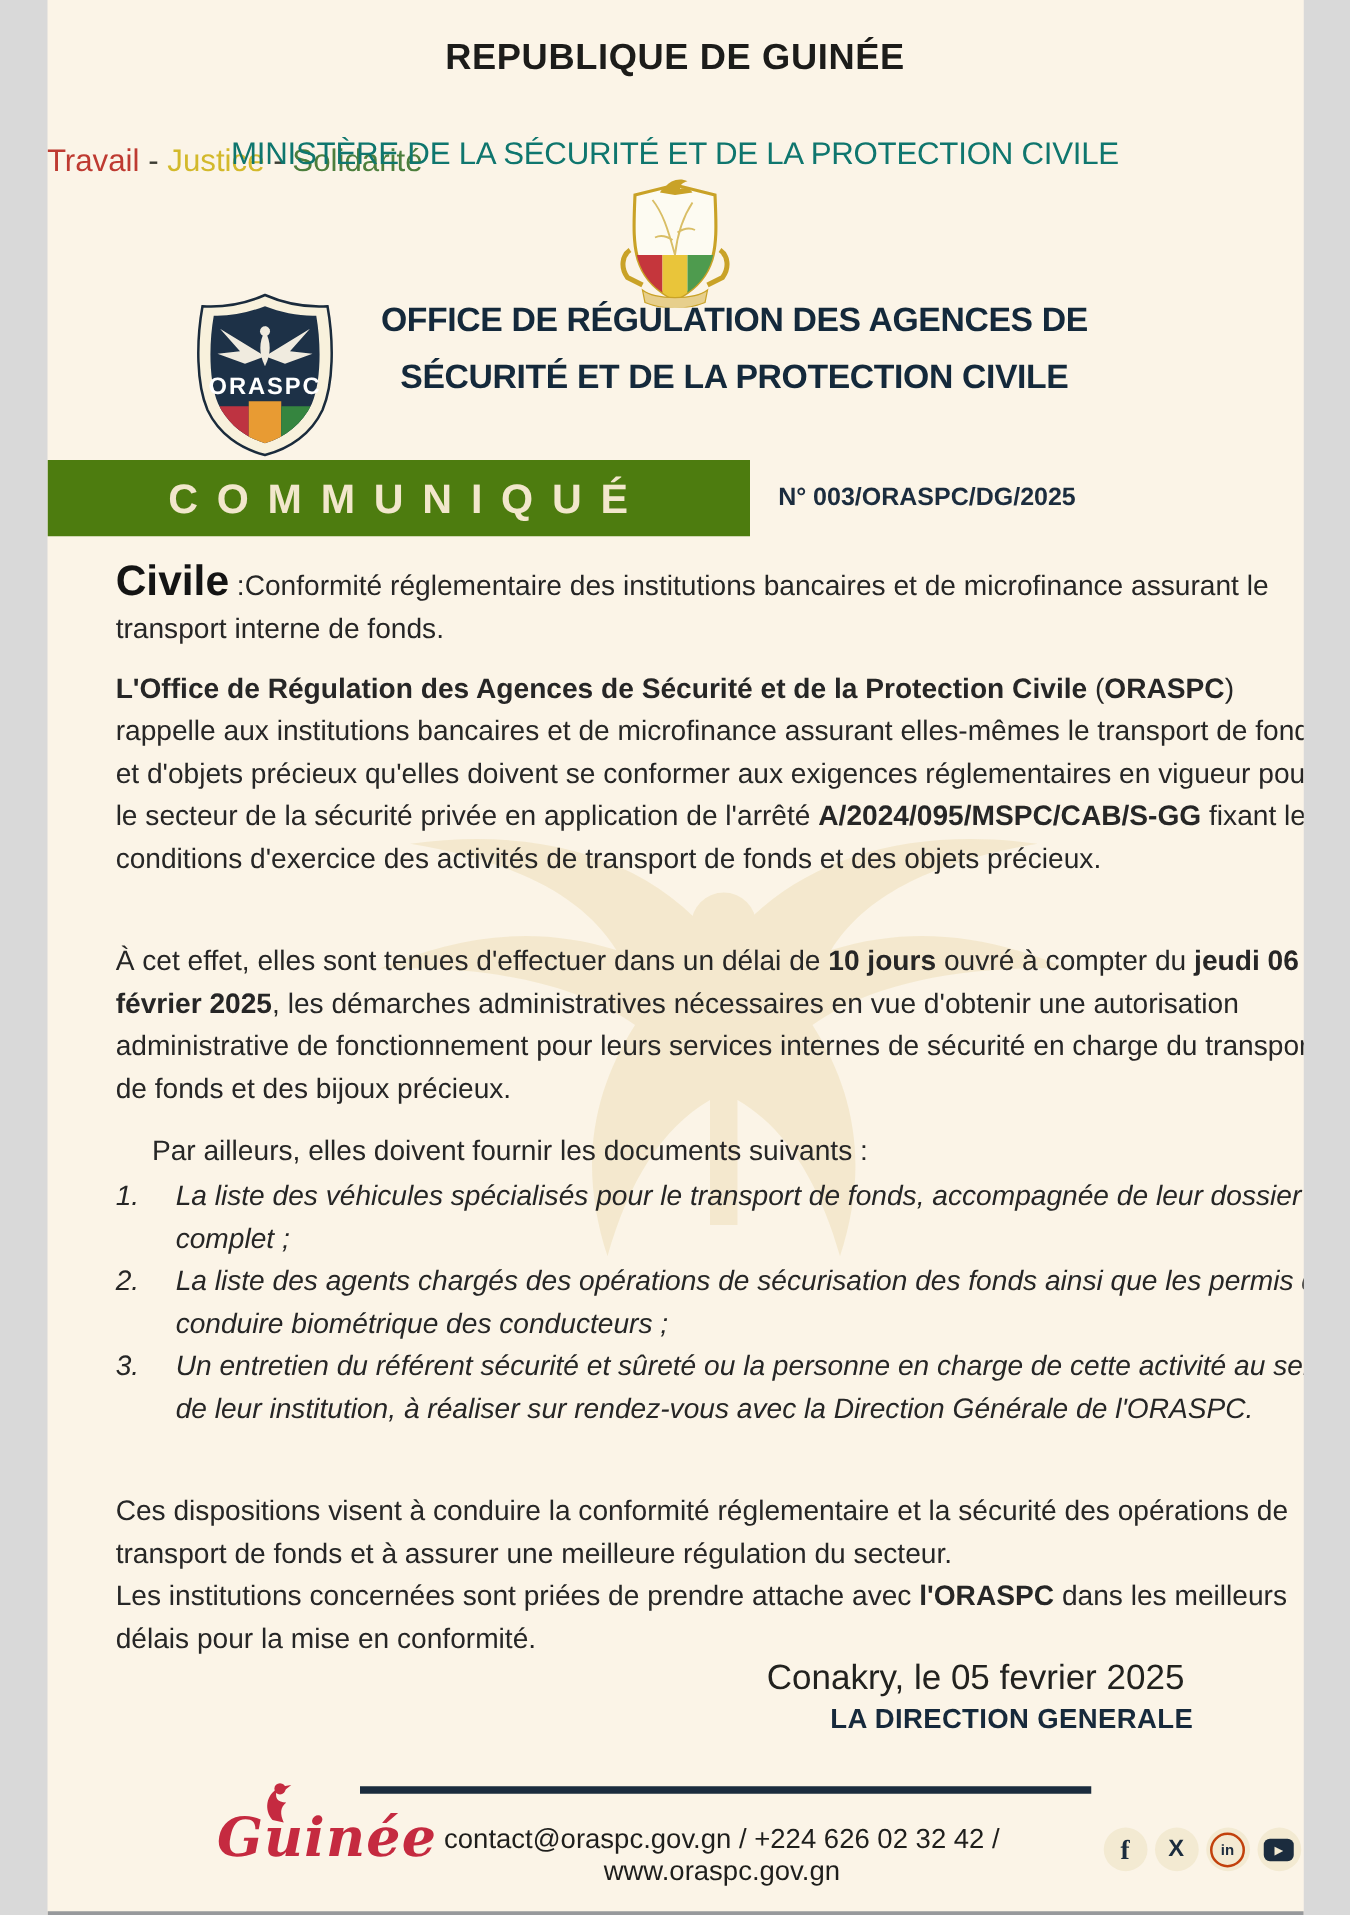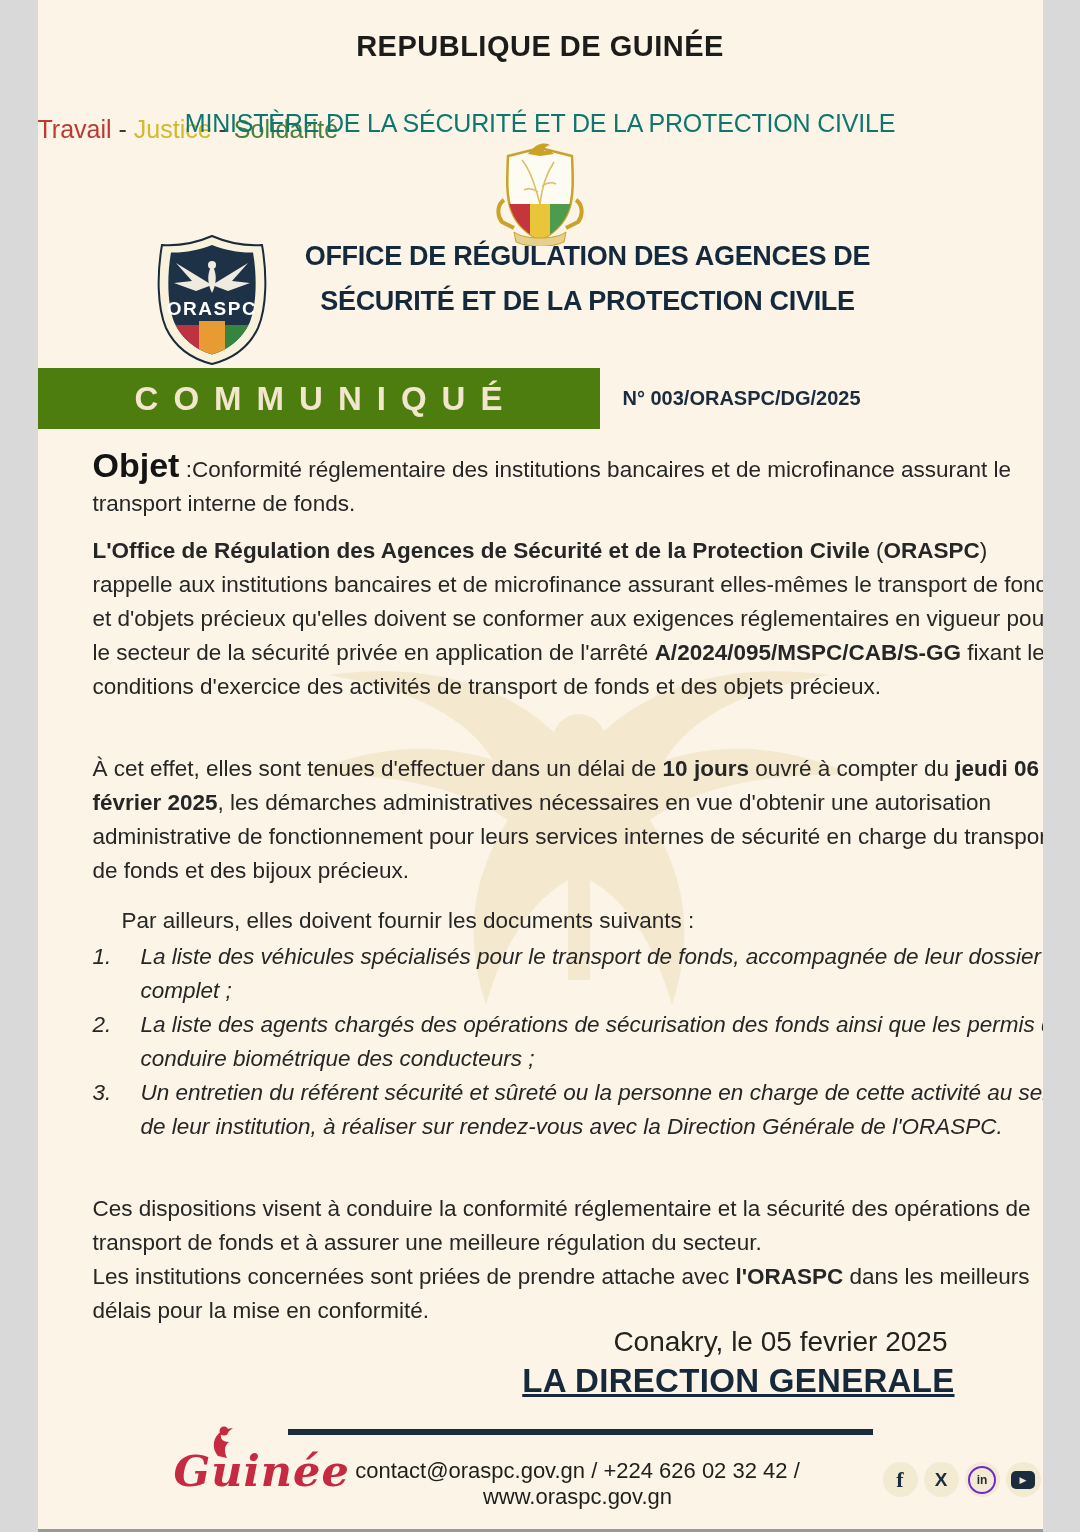--- a/index.html
+++ b/index.html
@@ -34,38 +34,38 @@
   .objet{top:448px;}
   .objet-label{font-size:34px;font-weight:bold;color:#141414;}
   .p1{top:534px;} .p2{top:752px;} .p3{top:904px;margin-left:29px;}
   .list{top:940px;}
   .list-item{display:flex;font-style:italic;}
   .list-num{width:48px;flex:none;}
   .list-text{flex:1;}
   .p45{top:1192px;}
 
   .place-date{position:absolute;right:95px;top:1326px;font-size:28px;color:#22221f;}
-  .signer{position:absolute;right:88px;top:1362px;font-size:33px;font-weight:bold;color:#16293B;letter-spacing:.3px;text-decoration:underline;}
+  .signer{position:absolute;right:88px;top:1362px;font-size:22px;font-weight:bold;color:#16293B;letter-spacing:.3px;}
 
   
   .watermark{position:absolute;left:180px;top:590px;opacity:.55;pointer-events:none;}
 
   
   .footer-rule{position:absolute;left:250px;top:1429px;width:585px;height:6px;background:#1B2C3E;}
   .brand{position:absolute;left:95px;top:1446px;font-family:"DejaVu Serif",serif;font-style:italic;
     font-weight:bold;font-size:43px;color:#C52A40;letter-spacing:1px;margin-left:41px;}
   .brand-bird{position:absolute;left:160px;top:1424px;}
   .contact{position:absolute;left:240px;top:1458px;width:600px;text-align:center;
     font-size:22px;color:#1e1e1c;}
   .socials{position:absolute;left:845px;top:1462px;display:flex;gap:6px;}
   .social{width:35px;height:35px;border-radius:50%;background:#F3EAD2;display:flex;
     align-items:center;justify-content:center;color:#1B2C3E;}
   .social .fb{font-size:22px;font-weight:bold;font-family:"Liberation Serif",serif;}
   .social .xg{font-size:19px;font-weight:bold;}
-  .social .inring{width:24px;height:24px;border:2px solid #6d28d9;border-radius:50%;
+  .social .inring{width:24px;height:24px;border:2px solid #c2410c;border-radius:50%;
     display:flex;align-items:center;justify-content:center;font-size:12px;font-weight:bold;}
   .social .yt{width:24px;height:18px;background:#1B2C3E;border-radius:5px;display:flex;
     align-items:center;justify-content:center;color:#F3EAD2;font-size:9px;}
   .bottom-edge{position:absolute;left:0;bottom:0;width:100%;height:3px;background:#97999C;}
 </style>
 </head>
 <body>
 
 <div class="page">
 
@@ -122,21 +122,21 @@
   <div class="banner-ref">N° 003/ORASPC/DG/2025</div>
 
   <svg class="watermark" width="720" height="460" viewBox="0 0 720 460">
     <g fill="#EFE0BB">
       <path d="M360,170 C310,100 220,70 110,85 C200,100 250,130 275,170 C210,150 150,158 85,185 C175,182 245,198 290,230 C255,285 245,345 268,415 C285,355 312,312 350,290 L350,390 L372,390 L372,290 C410,312 437,355 454,415 C477,345 467,285 432,230 C477,198 547,182 637,185 C572,158 512,150 447,170 C472,130 522,100 612,85 C502,70 412,100 360,170 Z"></path>
       <circle cx="361" cy="150" r="26"></circle>
     </g>
   </svg>
 
   <div class="bodytext objet">
-    <span class="objet-label">Objet</span><span> :</span><span>Conformité réglementaire des institutions bancaires et de microfinance assurant le transport interne de fonds.</span>
+    <span class="objet-label">Civile</span><span> :</span><span>Conformité réglementaire des institutions bancaires et de microfinance assurant le transport interne de fonds.</span>
   </div>
 
   <div class="bodytext p1">
     <span class="b">L'Office de Régulation des Agences de Sécurité et de la Protection Civile</span><span> (</span><span class="b">ORASPC</span><span>) rappelle aux institutions bancaires et de microfinance assurant elles-mêmes le transport de fonds et d'objets précieux qu'elles doivent se conformer aux exigences réglementaires en vigueur pour le secteur de la sécurité privée en application de l'arrêté </span><span class="b">A/2024/095/MSPC/CAB/S-GG</span><span> fixant les conditions d'exercice des activités de transport de fonds et des objets précieux.</span>
   </div>
 
   <div class="bodytext p2">
     <span>À cet effet, elles sont tenues d'effectuer dans un délai de </span><span class="b">10 jours</span><span> ouvré à compter du </span><span class="b">jeudi 06 février 2025</span><span>, les démarches administratives nécessaires en vue d'obtenir une autorisation administrative de fonctionnement pour leurs services internes de sécurité en charge du transport de fonds et des bijoux précieux.</span>
   </div>
 

